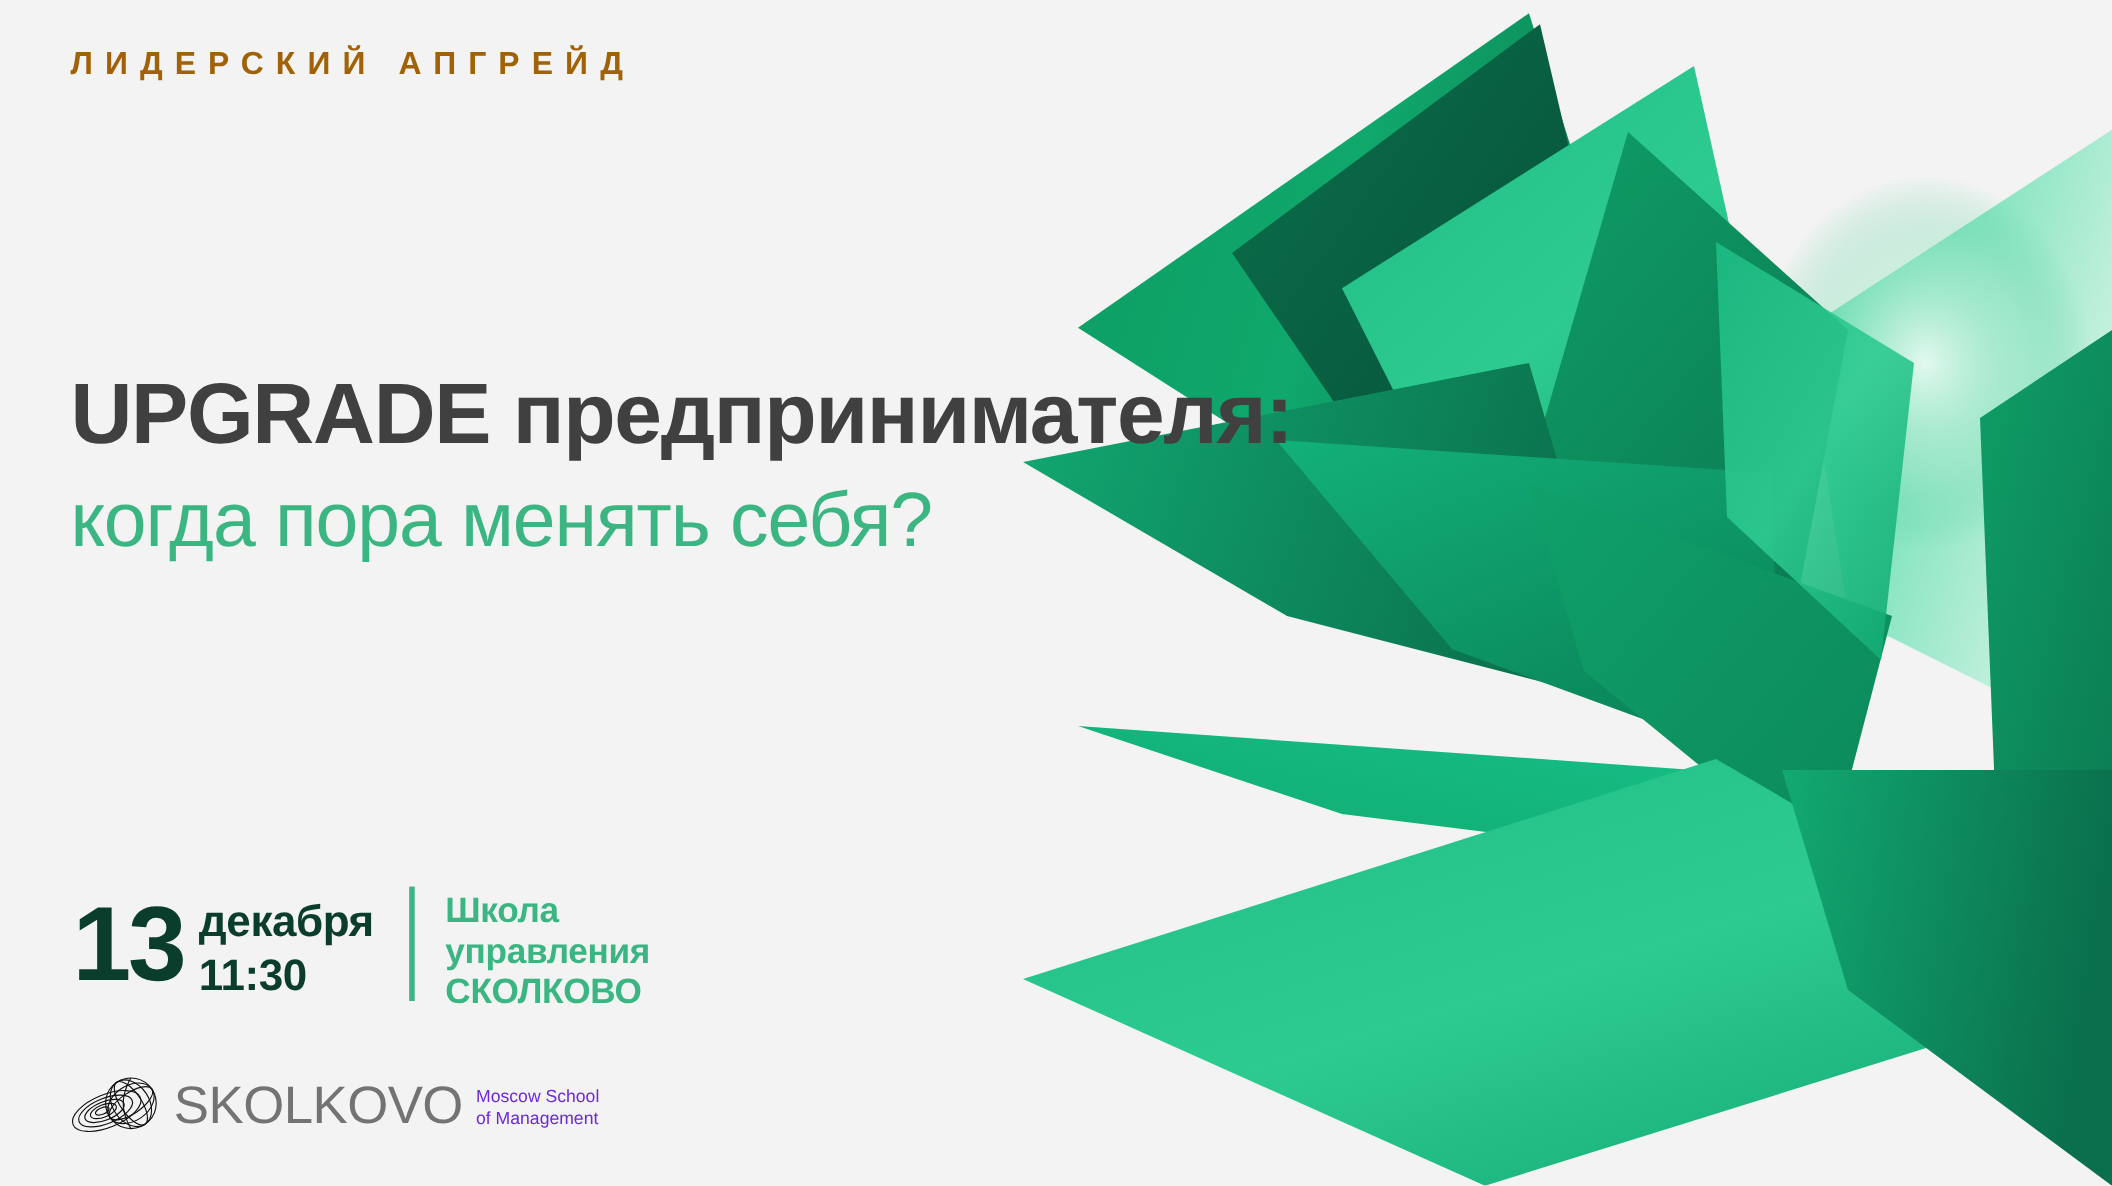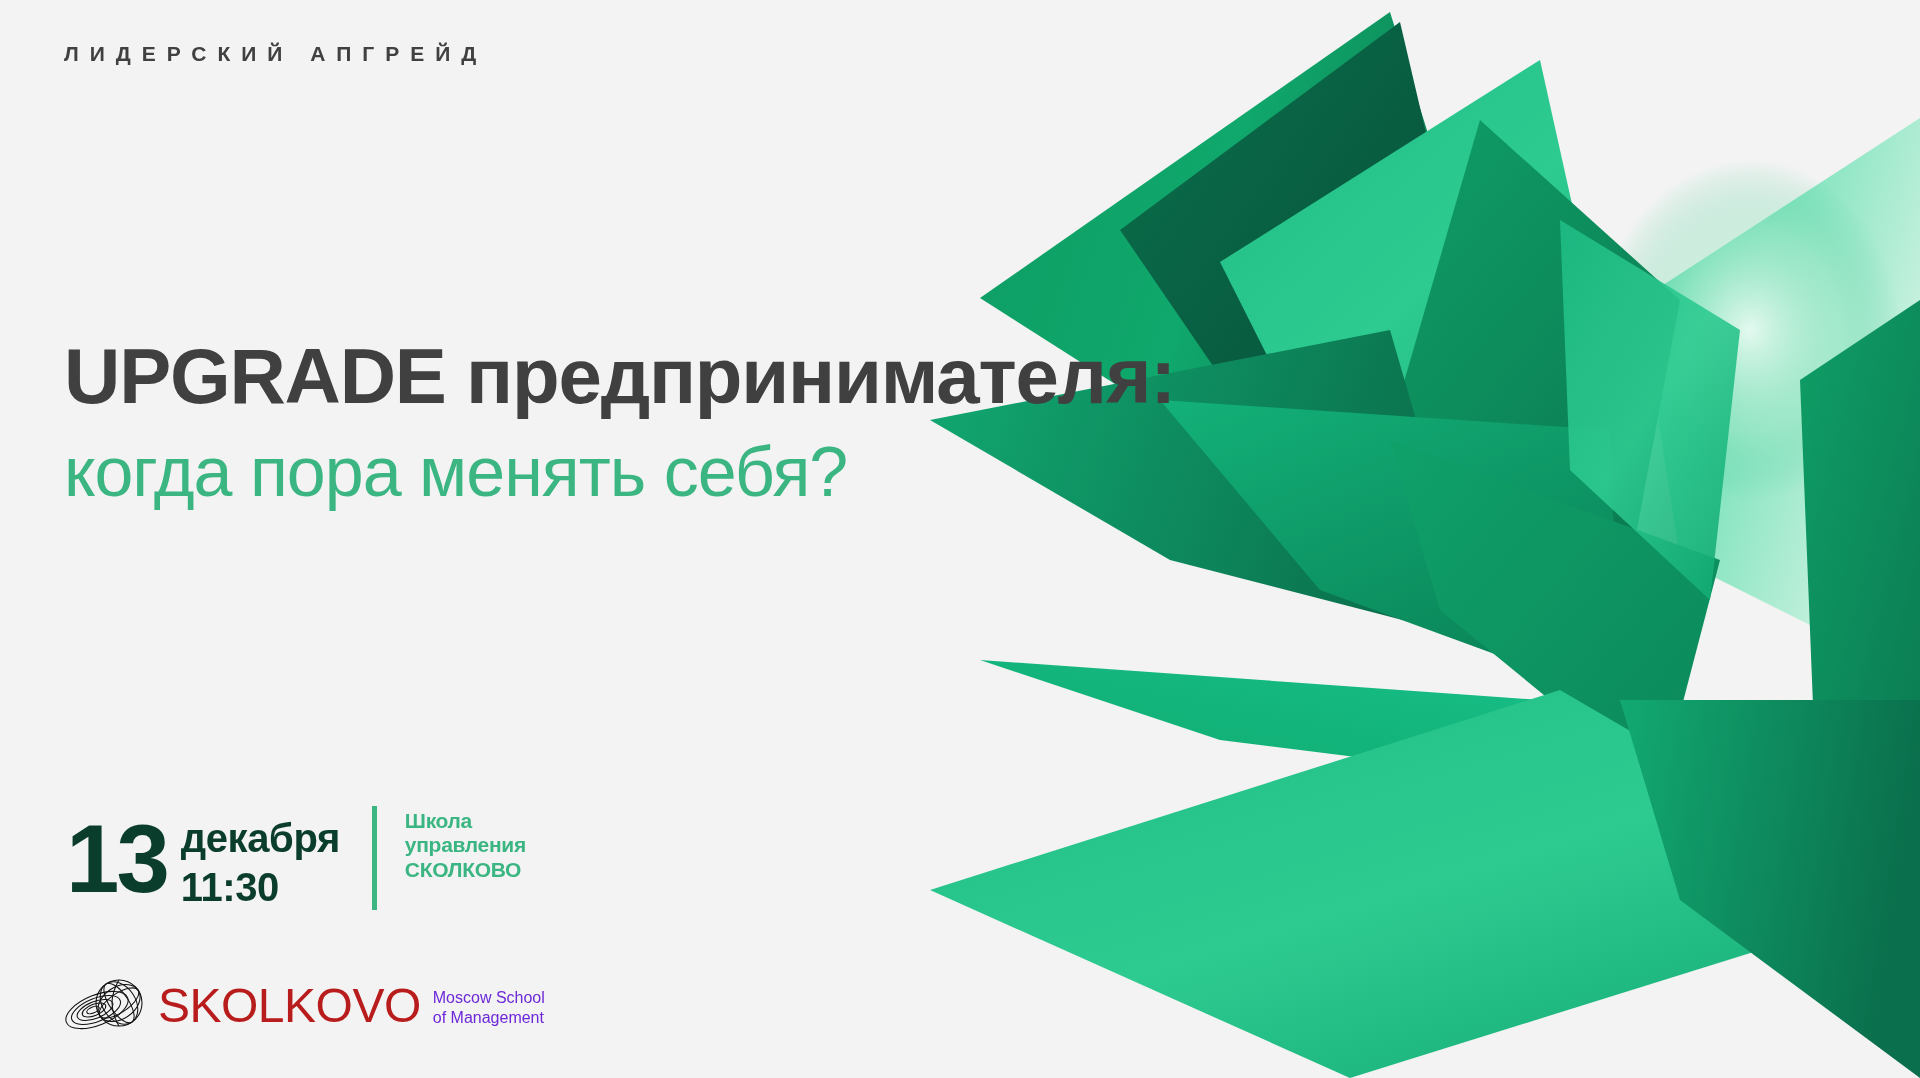--- a/index.html
+++ b/index.html
@@ -16,24 +16,24 @@
     top:0; right:0;
     width:1000px; height:1078px;
     pointer-events:none;
   }
   #artwork svg { display:block; width:100%; height:100%; }
 
   
   .eyebrow {
     position:absolute;
     left:64px; top:42px;
-    font-size:21px;
+    font-size:29px;
     font-weight:bold;
     letter-spacing:11px;
-    color:#404040;
+    color:#a16207;
     white-space:nowrap;
   }
 
   
   .headline {
     position:absolute;
     left:64px; top:337px;
     width:1320px;
   }
   .headline .l1 {
@@ -84,41 +84,41 @@
   }
   .divider {
     width:5px;
     height:104px;
     background:#3bb683;
     margin:0 28px 0 32px;
     flex:0 0 auto;
   }
   .school {
     color:#3bb683;
-    font-size:21px;
+    font-size:32px;
     line-height:1.16;
     font-weight:bold;
     letter-spacing:-0.3px;
     padding-top:3px;
   }
 
   
   .logo {
     position:absolute;
     left:62px; top:975px;
     display:flex;
     align-items:center;
   }
   .logo-mark { width:92px; height:62px; flex:0 0 auto; }
   .logo-mark svg { display:block; width:100%; height:100%; }
   .logo-word {
     font-size:48px;
     line-height:1;
     letter-spacing:-0.5px;
-    color:#b91c1c;
+    color:#737373;
     margin-left:4px;
     font-weight:normal;
   }
   .logo-tag {
     margin-left:12px;
     font-size:16px;
     line-height:1.2;
     color:#6d28d9;
     padding-top:3px;
   }

